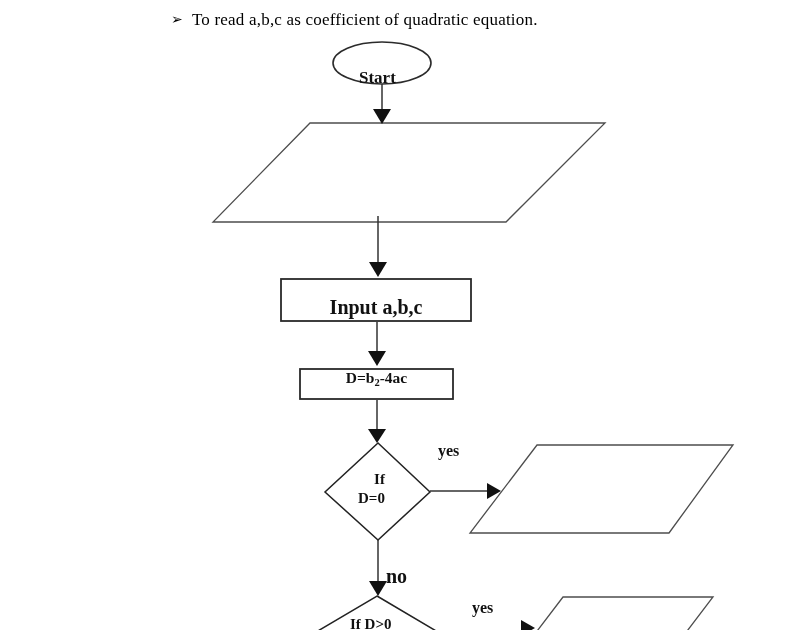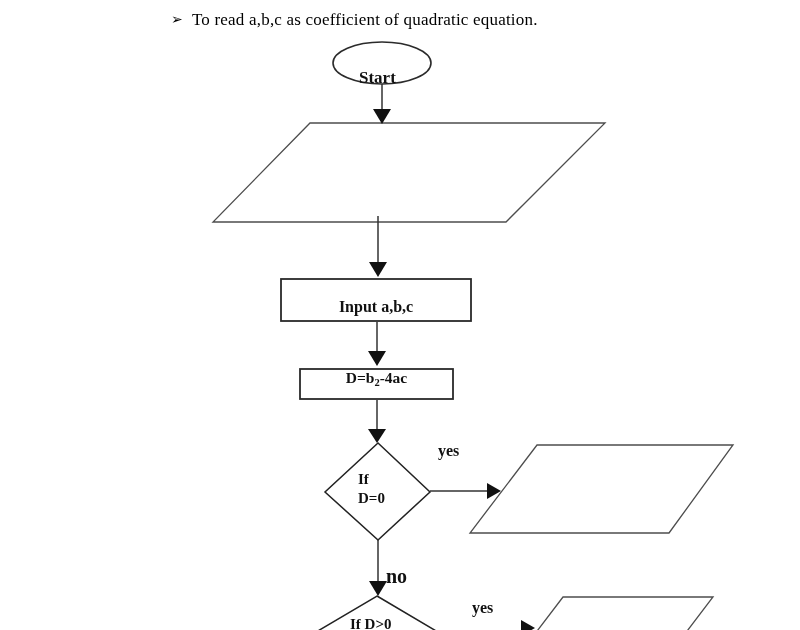--- a/index.html
+++ b/index.html
@@ -44,37 +44,37 @@
     margin-right: 9px;
     position: relative;
     top: -1px;
   }
   .lbl-print-enter {
     left: 367px; top: 162px; width: 70px;
     font-size: 16px; line-height: 25px;
   }
   .lbl-input {
     left: 281px; top: 279px; width: 190px; height: 56px;
-    font-size: 16px;
+    font-size: 20px;
     display: flex; align-items: center; justify-content: center;
   }
   .lbl-formula {
     left: 300px; top: 369px; width: 153px; height: 19px;
     font-size: 15.5px;
     display: flex; align-items: flex-end; justify-content: center;
   }
   .lbl-formula sup {
     font-size: 10.5px;
     line-height: 0;
     position: relative;
     top: -5px;
   }
   .lbl-decision1 {
     left: 358px; top: 470px;
-    font-size: 15px; line-height: 19px;
+    font-size: 15px; line-height: 19px; text-align: right;
   }
   .lbl-yes1 { left: 438px; top: 441px; font-size: 16px; }
   .lbl-no1  { left: 386px; top: 564px; font-size: 20px; }
   .lbl-print-roots {
     left: 576px; top: 479px; width: 60px;
     font-size: 16px; line-height: 22px;
   }
   .lbl-decision2 { left: 350px; top: 615px; font-size: 15px; white-space: nowrap; }
   .lbl-yes2 { left: 472px; top: 598px; font-size: 16px; }
 </style>

